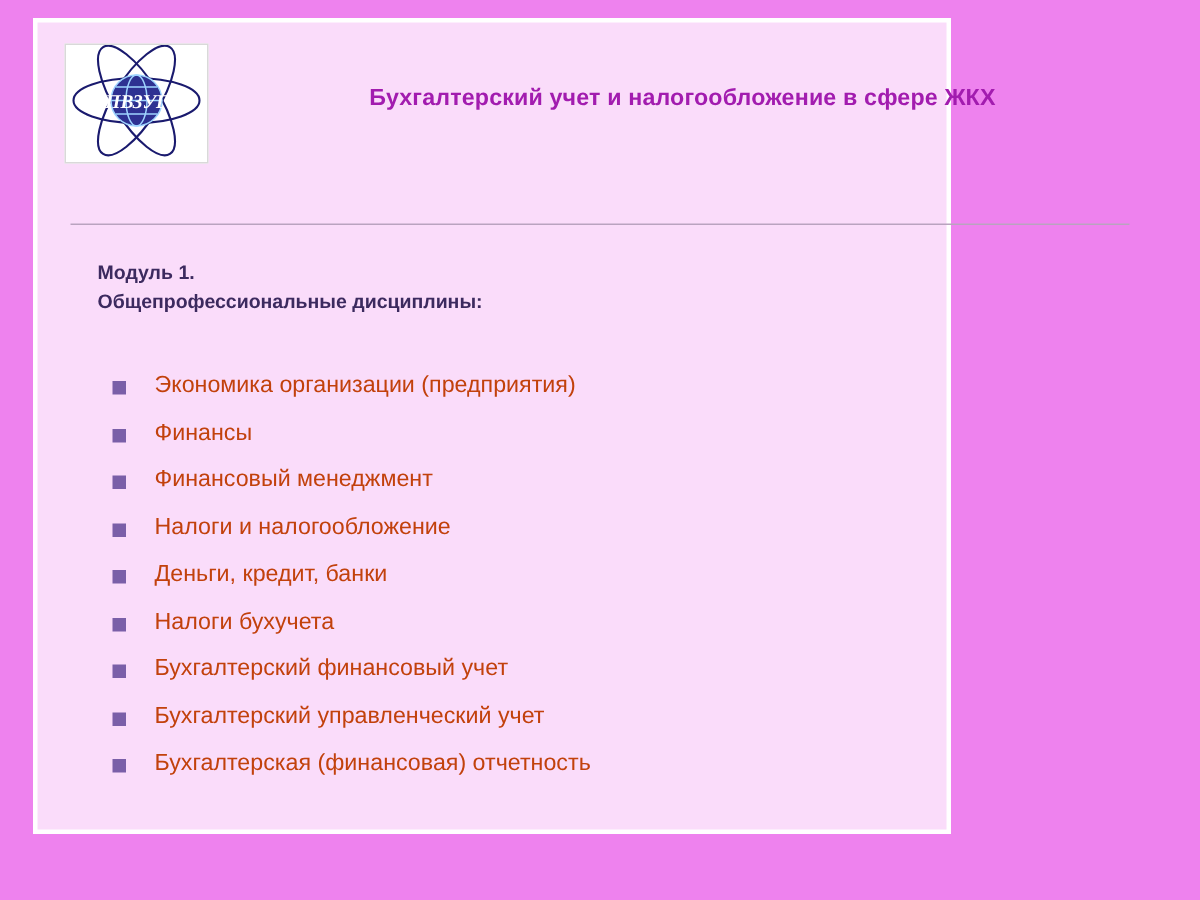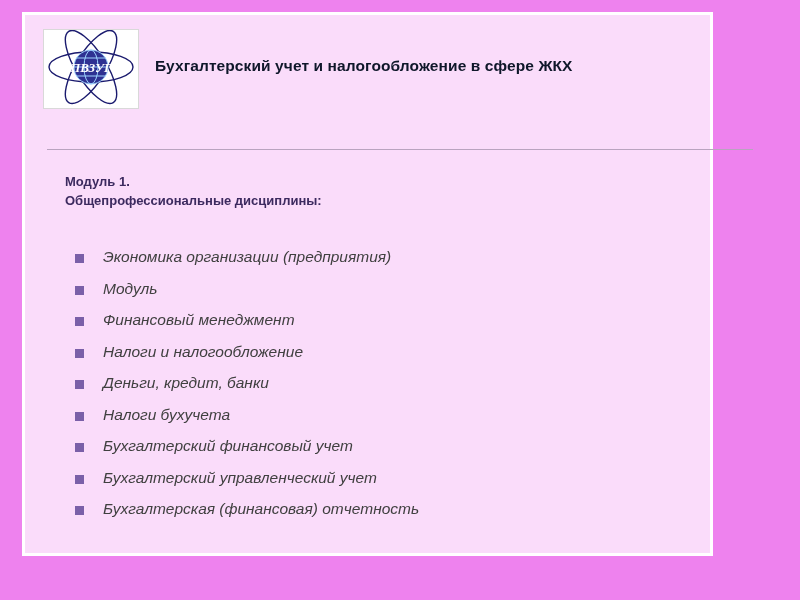--- a/index.html
+++ b/index.html
@@ -10,21 +10,21 @@
     width: 800px;
     height: 600px;
     background: #ee82ee;
     font-family: "Liberation Sans", sans-serif;
     overflow: hidden;
   }
   .slide-frame {
     position: absolute;
     left: 22px;
     top: 12px;
-    width: 691px;
+    width: 612px;
     height: 544px;
     background: #fadcfa;
     border: 3px solid #ffffff;
     box-sizing: border-box;
   }
   .slide-inner {
     position: absolute;
     left: 0;
     top: 0;
     right: 0;
@@ -42,24 +42,24 @@
     overflow: hidden;
   }
   .logo-box svg {
     display: block;
   }
   .slide-title {
     position: absolute;
     left: 130px;
     top: 42px;
     width: 600px;
-    text-align: left;
+    text-align: center;
     font-size: 15.5px;
     font-weight: bold;
-    color: #0f172a;
+    color: #a21caf;
     letter-spacing: 0.1px;
   }
   .divider {
     position: absolute;
     left: 22px;
     top: 134px;
     width: 706px;
     height: 1px;
     background: #b9a3bf;
   }
@@ -79,24 +79,23 @@
     top: 234px;
     width: 660px;
     list-style: none;
     margin: 0;
     padding: 0;
   }
   .bullet-list li {
     position: relative;
     padding-left: 38px;
     font-size: 15.5px;
-    color: #404040;
+    color: #c2410c;
     line-height: 1.0;
     margin-bottom: 16px;
-    font-style: italic;
   }
   .bullet-list li .marker {
     position: absolute;
     left: 10px;
     top: 5px;
     width: 9px;
     height: 9px;
     background: #7a5fa8;
     display: block;
   }
@@ -138,21 +137,21 @@
       <div>Общепрофессиональные дисциплины:</div>
     </div>
 
     <ul class="bullet-list">
       <li>
         <span class="marker"></span>
         <span class="bullet-text">Экономика организации (предприятия)</span>
       </li>
       <li>
         <span class="marker"></span>
-        <span class="bullet-text">Модуль</span>
+        <span class="bullet-text">Финансы</span>
       </li>
       <li>
         <span class="marker"></span>
         <span class="bullet-text">Финансовый менеджмент</span>
       </li>
       <li>
         <span class="marker"></span>
         <span class="bullet-text">Налоги и налогообложение</span>
       </li>
       <li>

